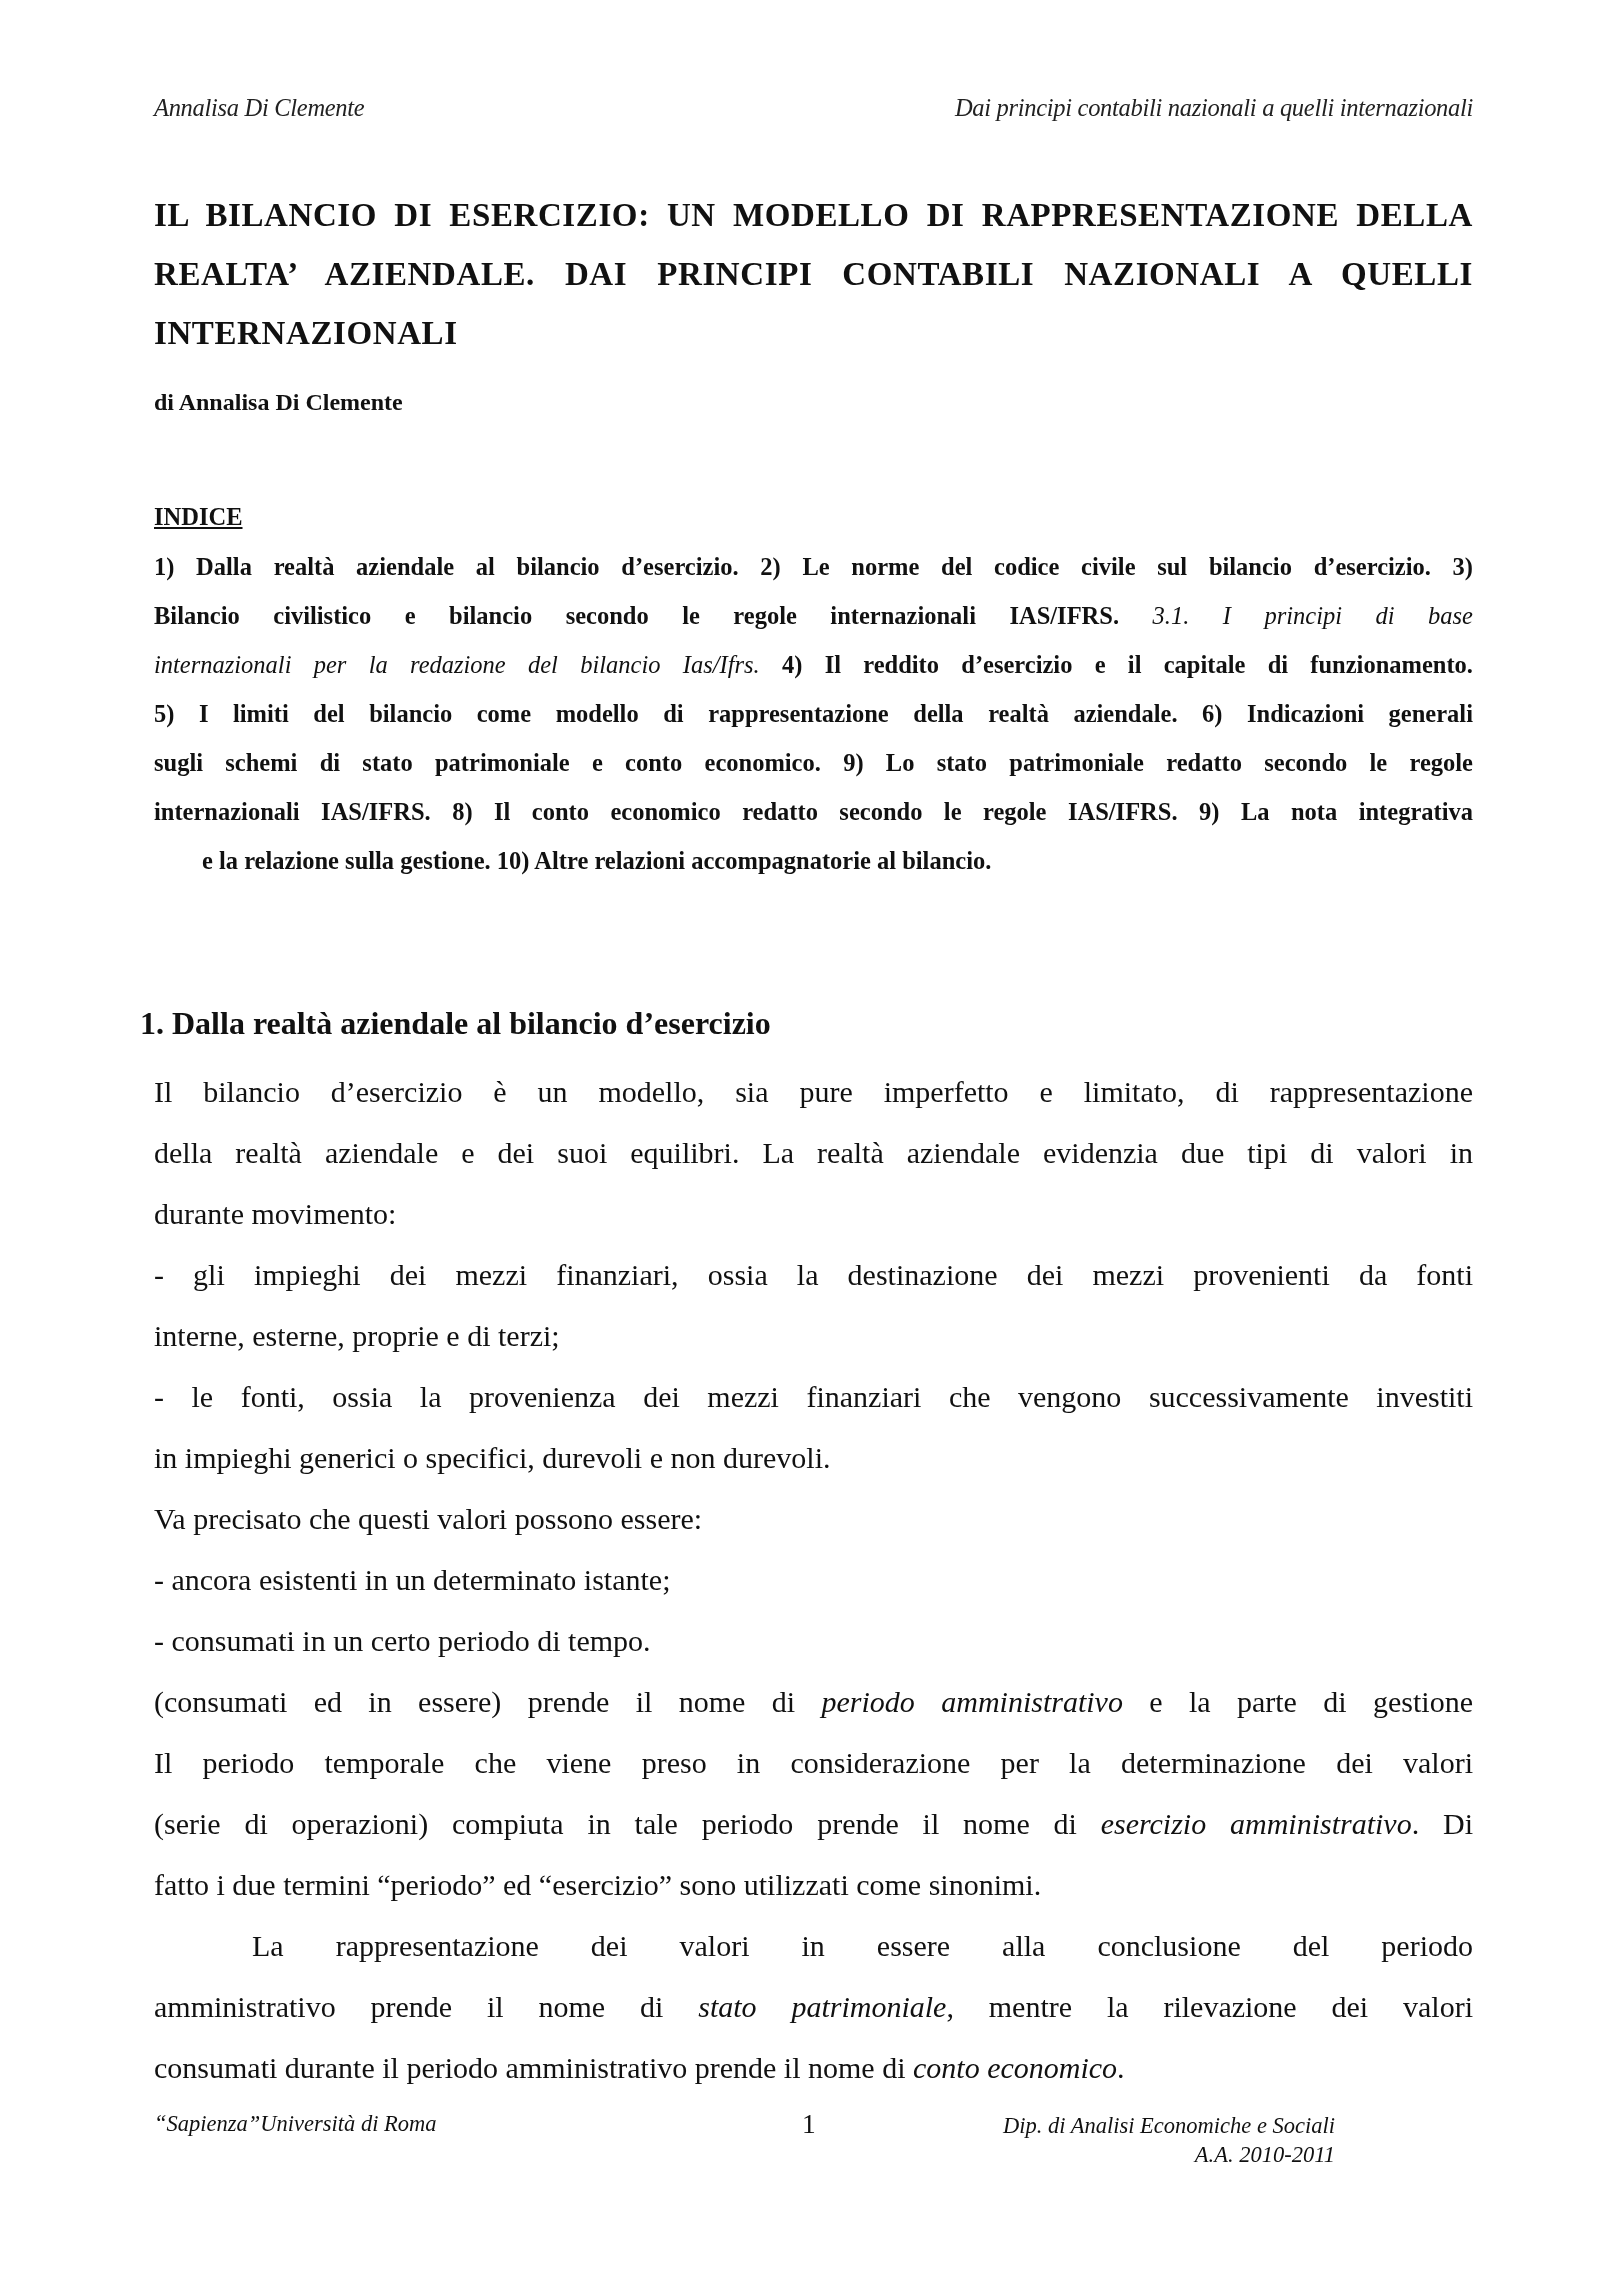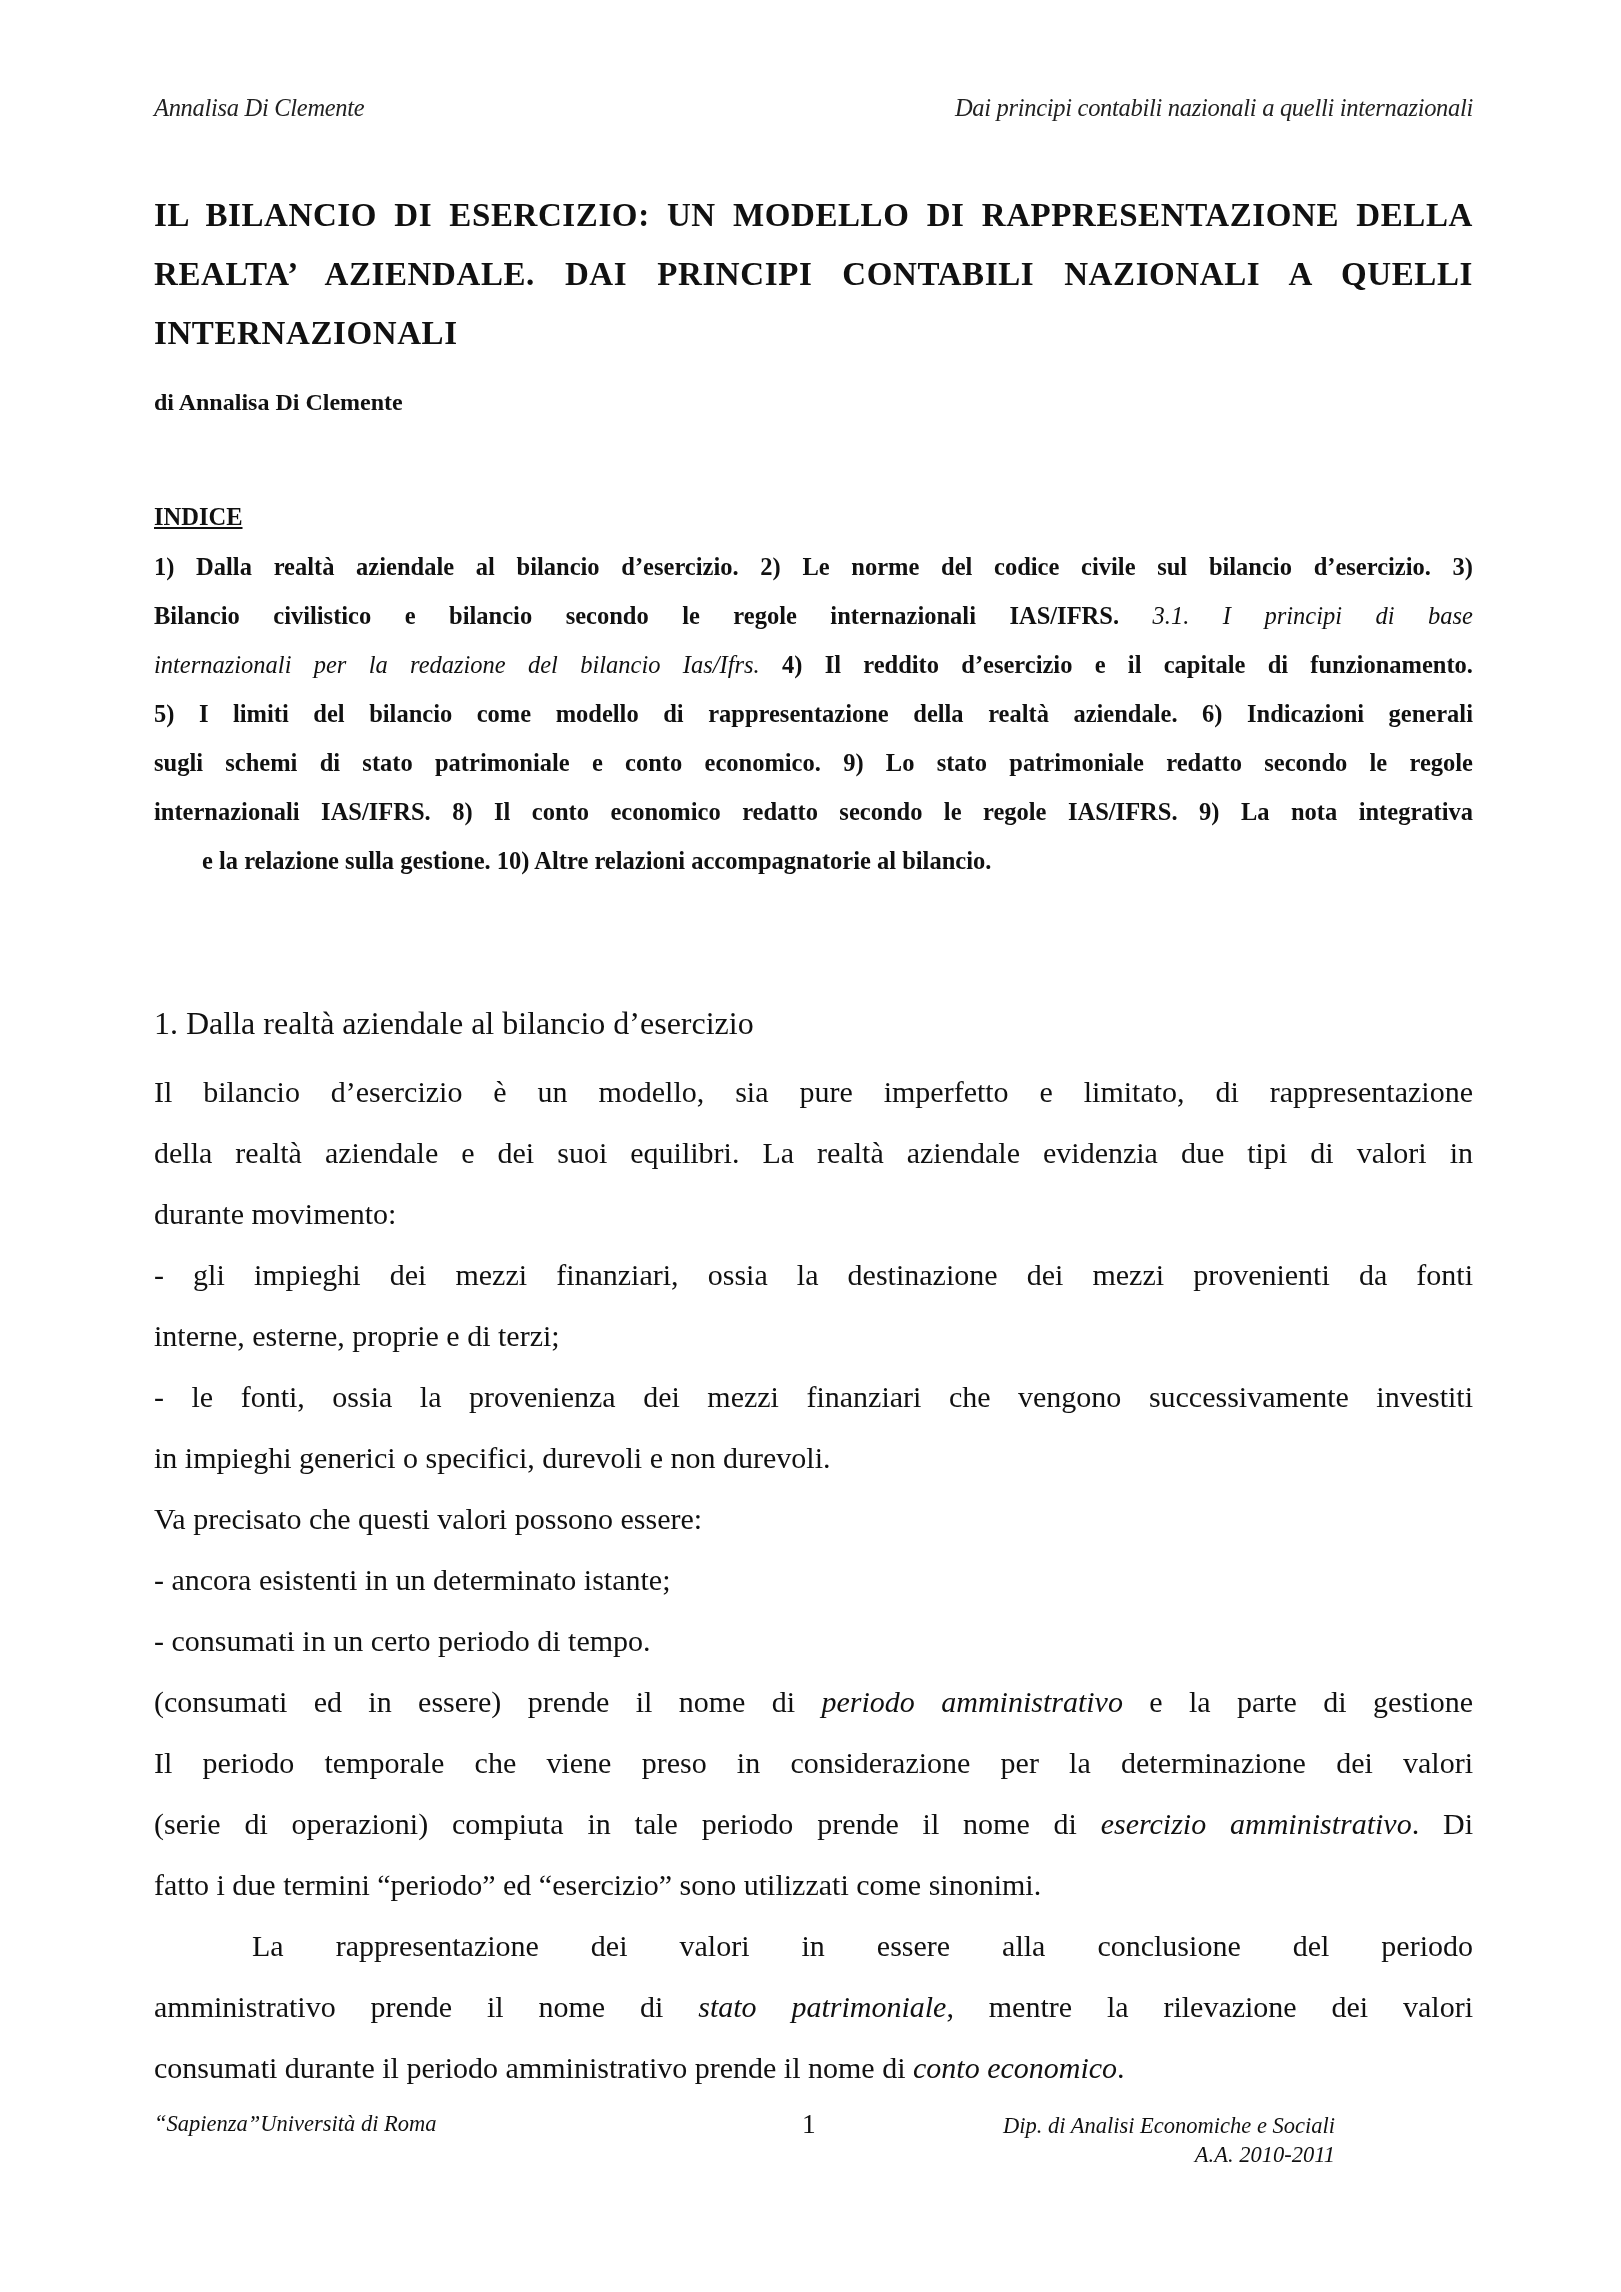--- a/index.html
+++ b/index.html
@@ -13,21 +13,21 @@
     .title .ln.last { text-align-last: left; }
 
     .author { position: absolute; top: 389px; left: 154px; font-weight: bold; font-size: 24px; }
 
     .indice-label { position: absolute; top: 503px; left: 154px; font-weight: bold; font-size: 24.5px; text-decoration: underline; text-align: right; }
     .indice { position: absolute; top: 542px; left: 154px; width: 1319px; font-weight: bold; font-size: 24.5px; line-height: 49px; }
     .indice .ln { display: block; text-align: justify; text-align-last: justify; white-space: nowrap; }
     .indice .ln.last { text-align-last: left; margin-left: 48px; }
     .indice i { font-weight: normal; }
 
-    .sec-title { position: absolute; top: 1005px; left: 154px; font-weight: normal; font-size: 32px; text-align: right; }
+    .sec-title { position: absolute; top: 1005px; left: 140px; font-weight: bold; font-size: 32px; text-align: right; }
 
     .body { position: absolute; top: 1061px; left: 154px; width: 1319px; font-size: 30px; line-height: 61px; }
     .body .ln { display: block; white-space: nowrap; }
     .body .j { text-align: justify; text-align-last: justify; }
     .body .indent { padding-left: 98px; }
 
     .ftr-left { position: absolute; top: 2111px; left: 154px; font-style: italic; font-size: 22.5px; }
     .ftr-center { position: absolute; top: 2109px; left: 802px; font-size: 27.4px; }
     .ftr-right { position: absolute; top: 2111px; right: 148px; font-style: italic; font-size: 22.5px; text-align: right; line-height: 29px; }
   </style>

